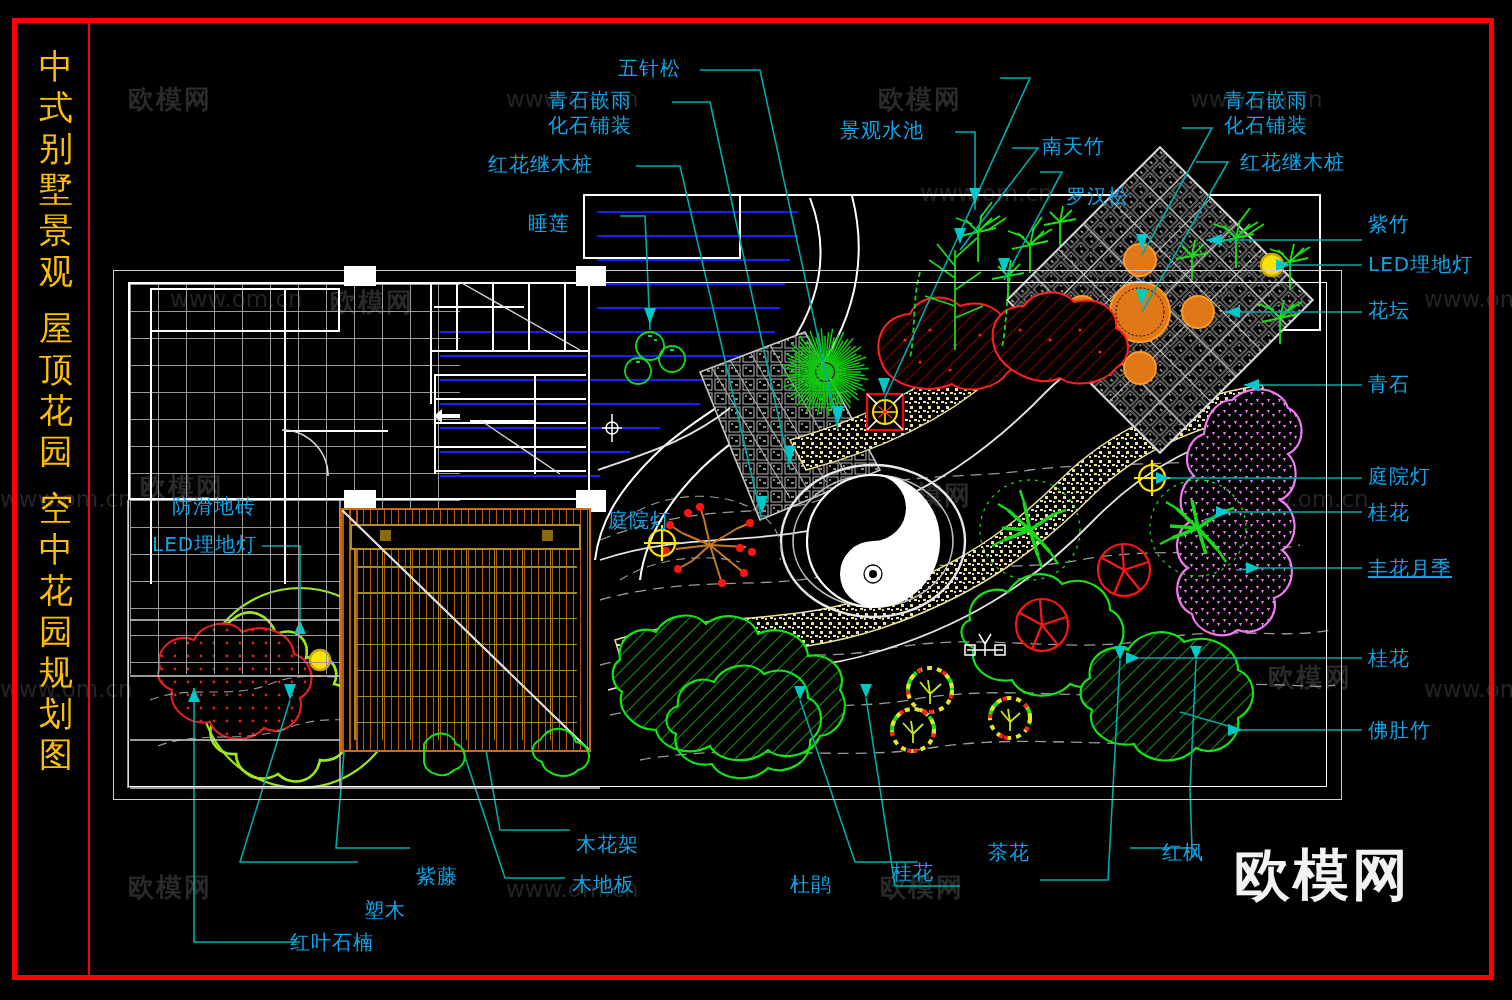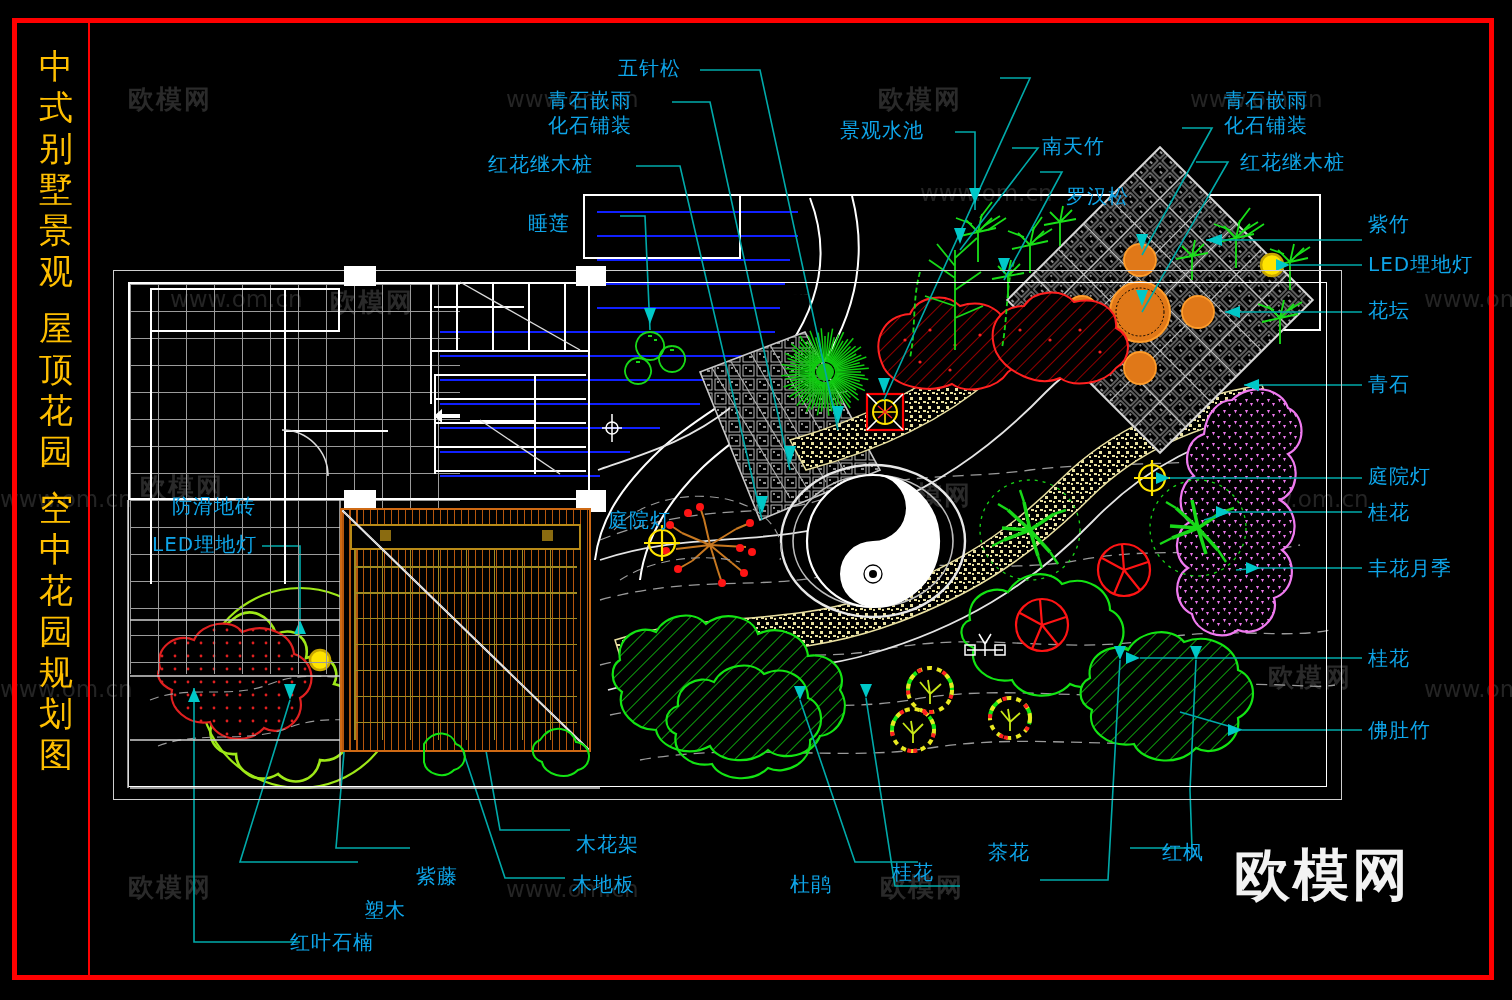--- a/index.html
+++ b/index.html
@@ -682,21 +682,21 @@
     <div>化石铺装</div>
   </div>
   <div class="lbl" style="left:1240px;top:150px;">红花继木桩</div>
 
   <div class="lbl" style="left:1368px;top:212px;">紫竹</div>
   <div class="lbl" style="left:1368px;top:252px;">LED埋地灯</div>
   <div class="lbl" style="left:1368px;top:298px;">花坛</div>
   <div class="lbl" style="left:1368px;top:372px;">青石</div>
   <div class="lbl" style="left:1368px;top:464px;">庭院灯</div>
   <div class="lbl" style="left:1368px;top:500px;">桂花</div>
-  <div class="lbl" style="left:1368px;top:556px;">丰花月季</div>
+  <div class="lbl" style="left:1368px;top:556px;text-decoration:underline;">丰花月季</div>
   <div class="lbl" style="left:1368px;top:646px;">桂花</div>
   <div class="lbl" style="left:1368px;top:718px;">佛肚竹</div>
 
   <div class="lbl" style="left:290px;top:930px;">红叶石楠</div>
   <div class="lbl" style="left:364px;top:898px;">塑木</div>
   <div class="lbl" style="left:416px;top:864px;">紫藤</div>
   <div class="lbl" style="left:572px;top:872px;">木地板</div>
   <div class="lbl" style="left:576px;top:832px;">木花架</div>
   <div class="lbl" style="left:790px;top:872px;">杜鹃</div>
   <div class="lbl" style="left:892px;top:860px;">桂花</div>

